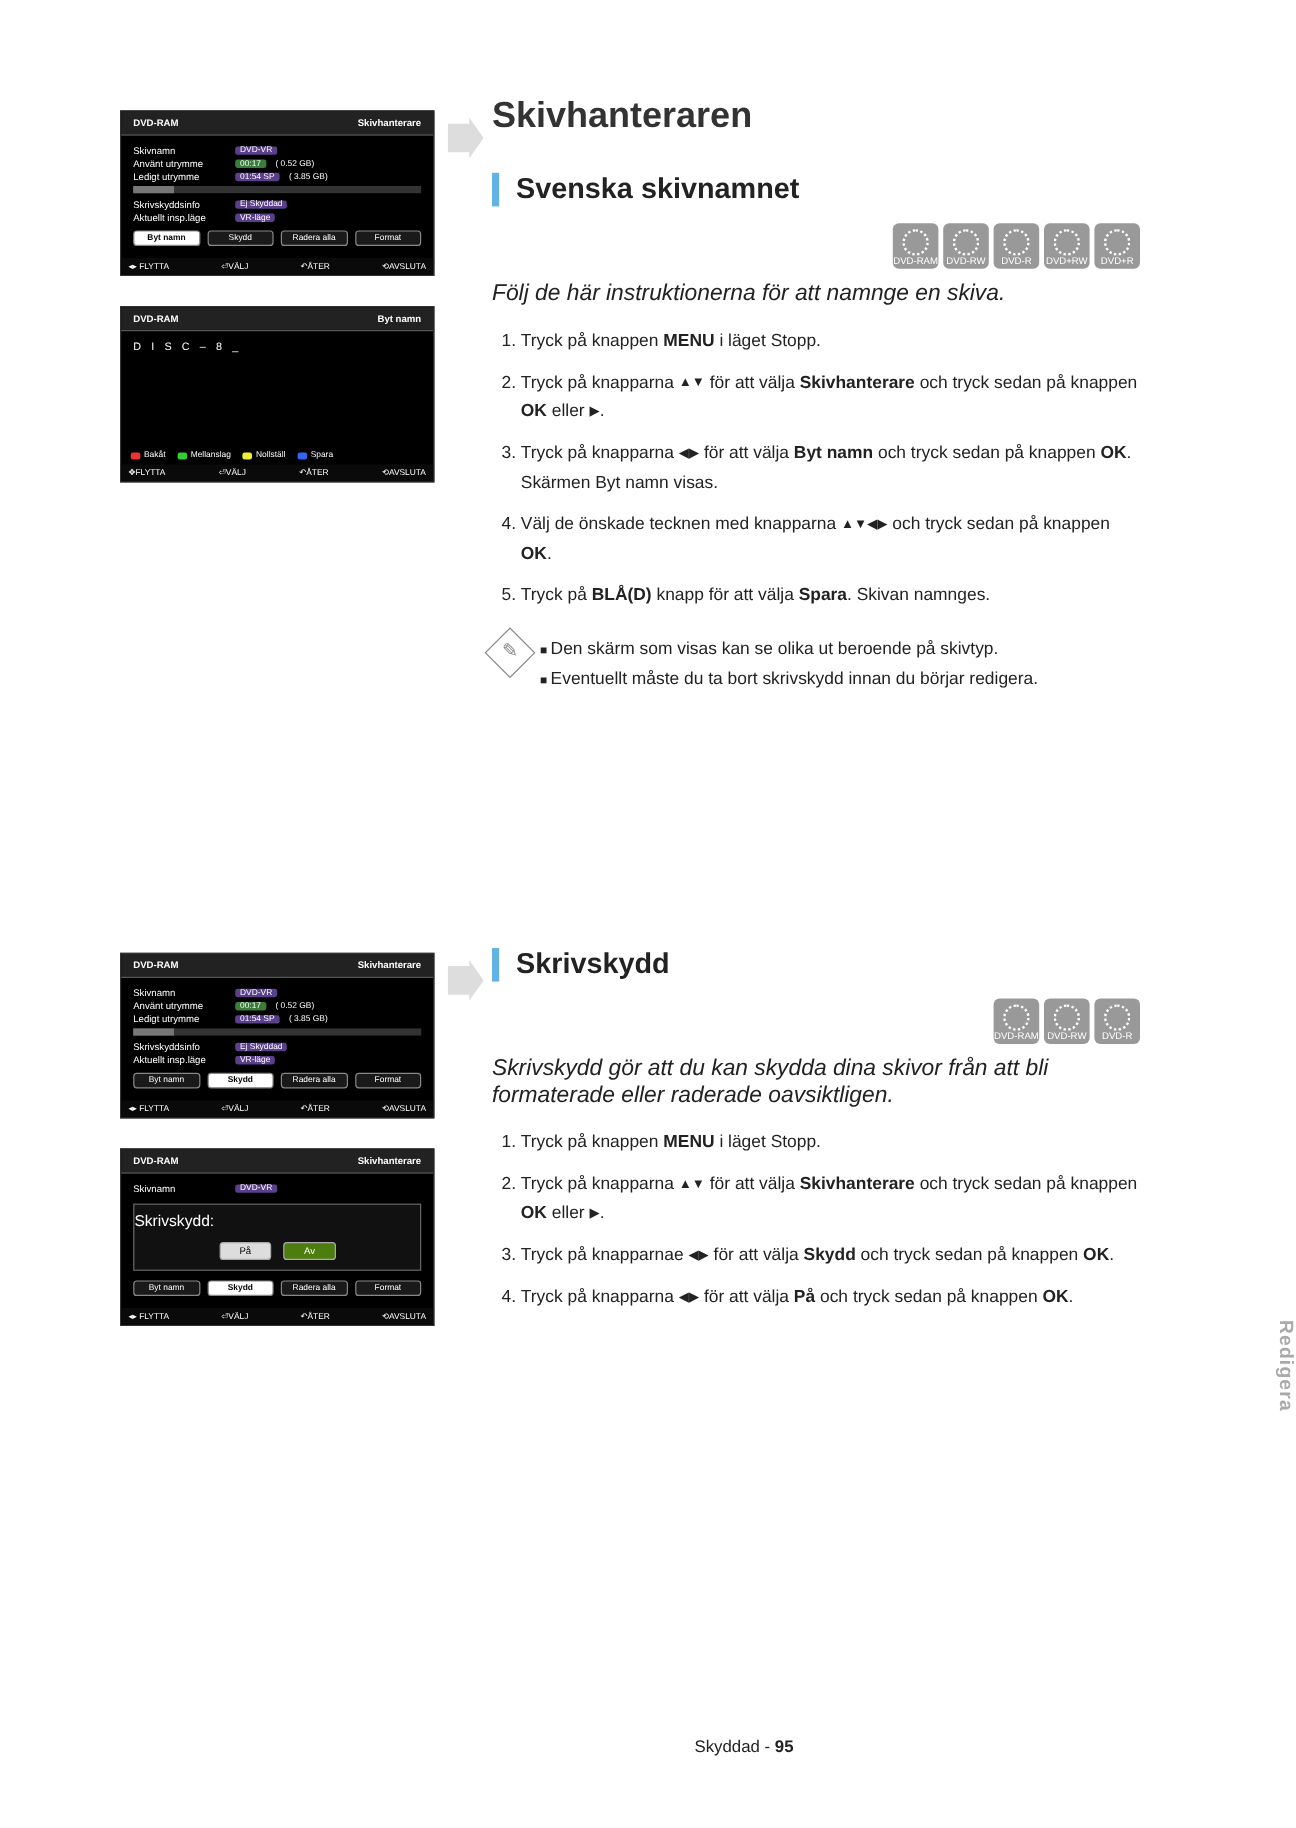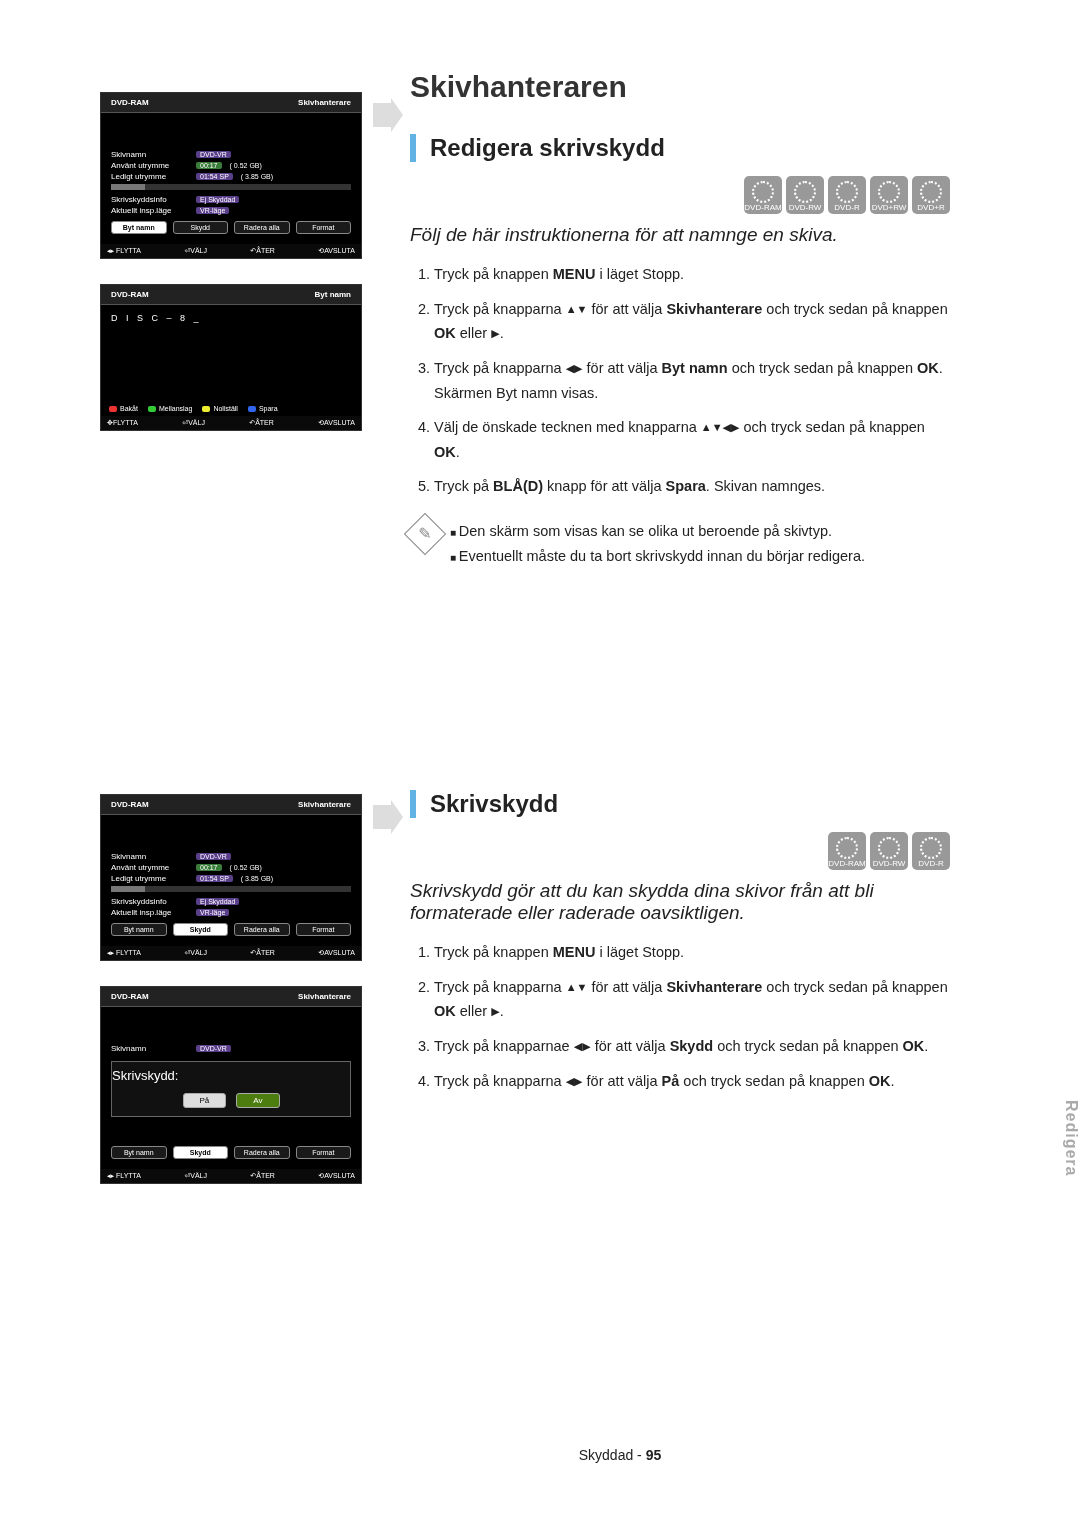--- a/index.html
+++ b/index.html
@@ -38,21 +38,20 @@
   .sshdr {
     display: flex;
     justify-content: space-between;
     background: #222;
     border-bottom: 1px solid #555;
     padding: 5px 10px;
     font-weight: bold;
   }
   .ssbody {
     padding: 6px 10px 8px 10px;
-    margin-top: 29px;
   }
   .kvrow {
     display: flex;
     align-items: center;
     margin: 2px 0;
   }
   .kvrow .k { width: 85px; }
   .kvrow .v1 {
     background: #5a3f8a;
     color: #fff;
@@ -430,24 +429,24 @@
       </div>
       <div class="navbar">
         <span>◂▸ <span>FLYTTA</span></span>
         <span>⏎<span>VÄLJ</span></span>
         <span>↶<span>ÅTER</span></span>
         <span>⟲<span>AVSLUTA</span></span>
       </div>
     </div>
   </div>
 
-  <div class="right-col" style="top:70px;">
+  <div class="right-col" style="top:80px;">
     <h1 class="main-title">Skivhanteraren</h1>
 
-    <div class="sub-title">Redigera skrivskydd</div>
+    <div class="sub-title">Svenska skivnamnet</div>
 
     <div class="disc-icons">
       <div class="disc-icon">DVD-RAM</div>
       <div class="disc-icon">DVD-RW</div>
       <div class="disc-icon">DVD-R</div>
       <div class="disc-icon">DVD+RW</div>
       <div class="disc-icon">DVD+R</div>
     </div>
 
     <div class="intro-text">Följ de här instruktionerna för att namnge en skiva.</div>

